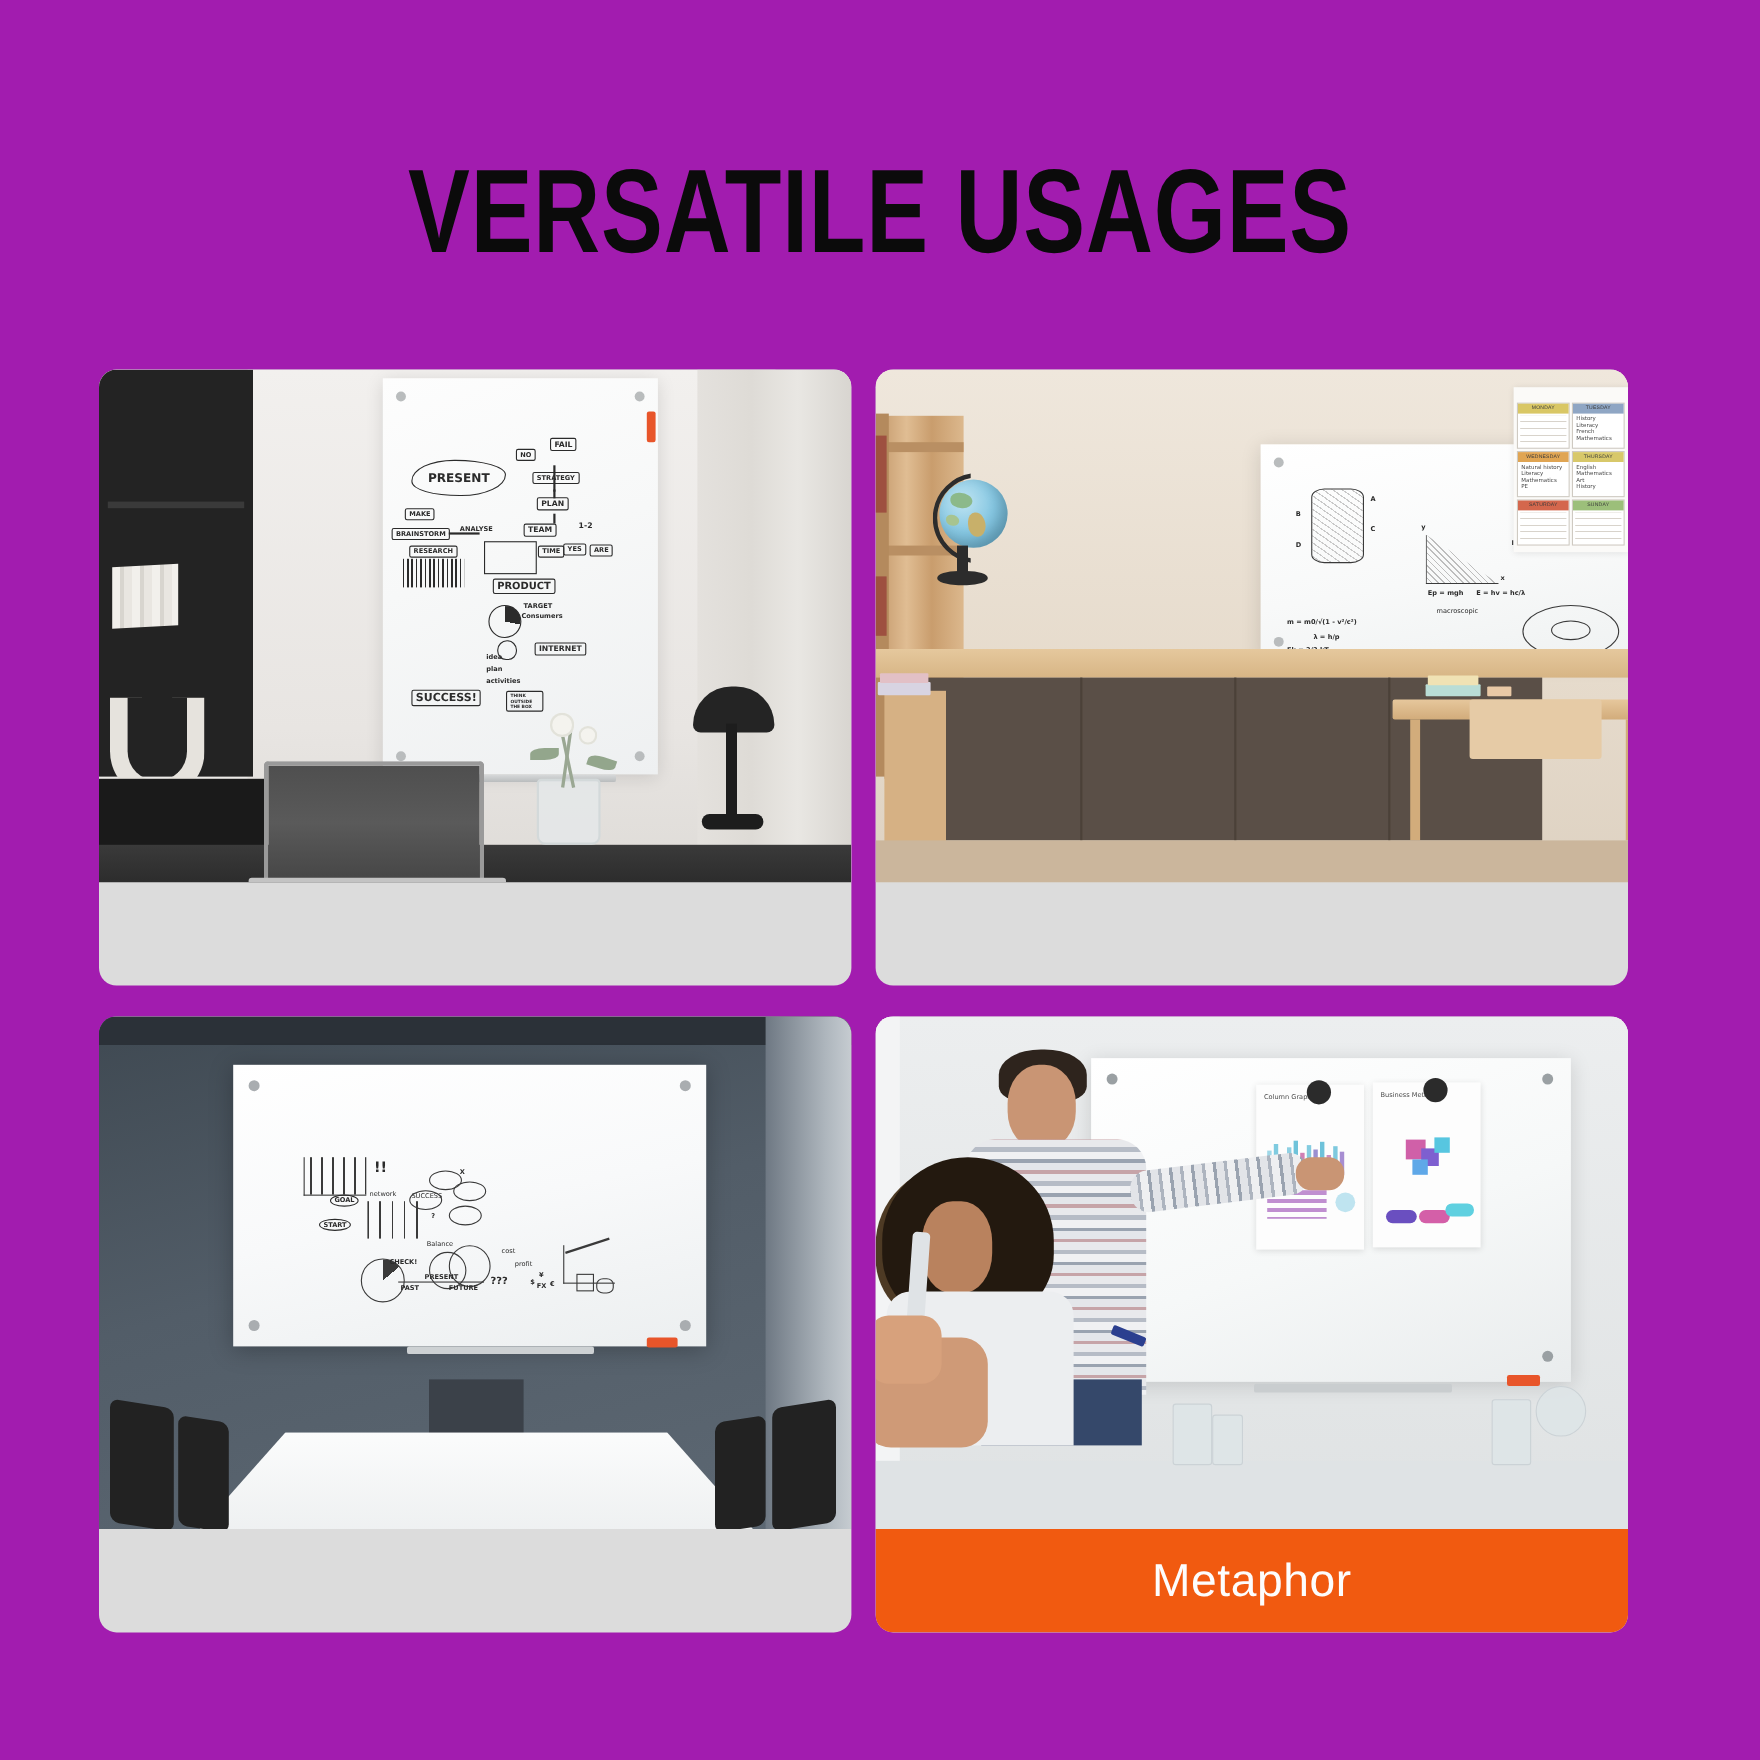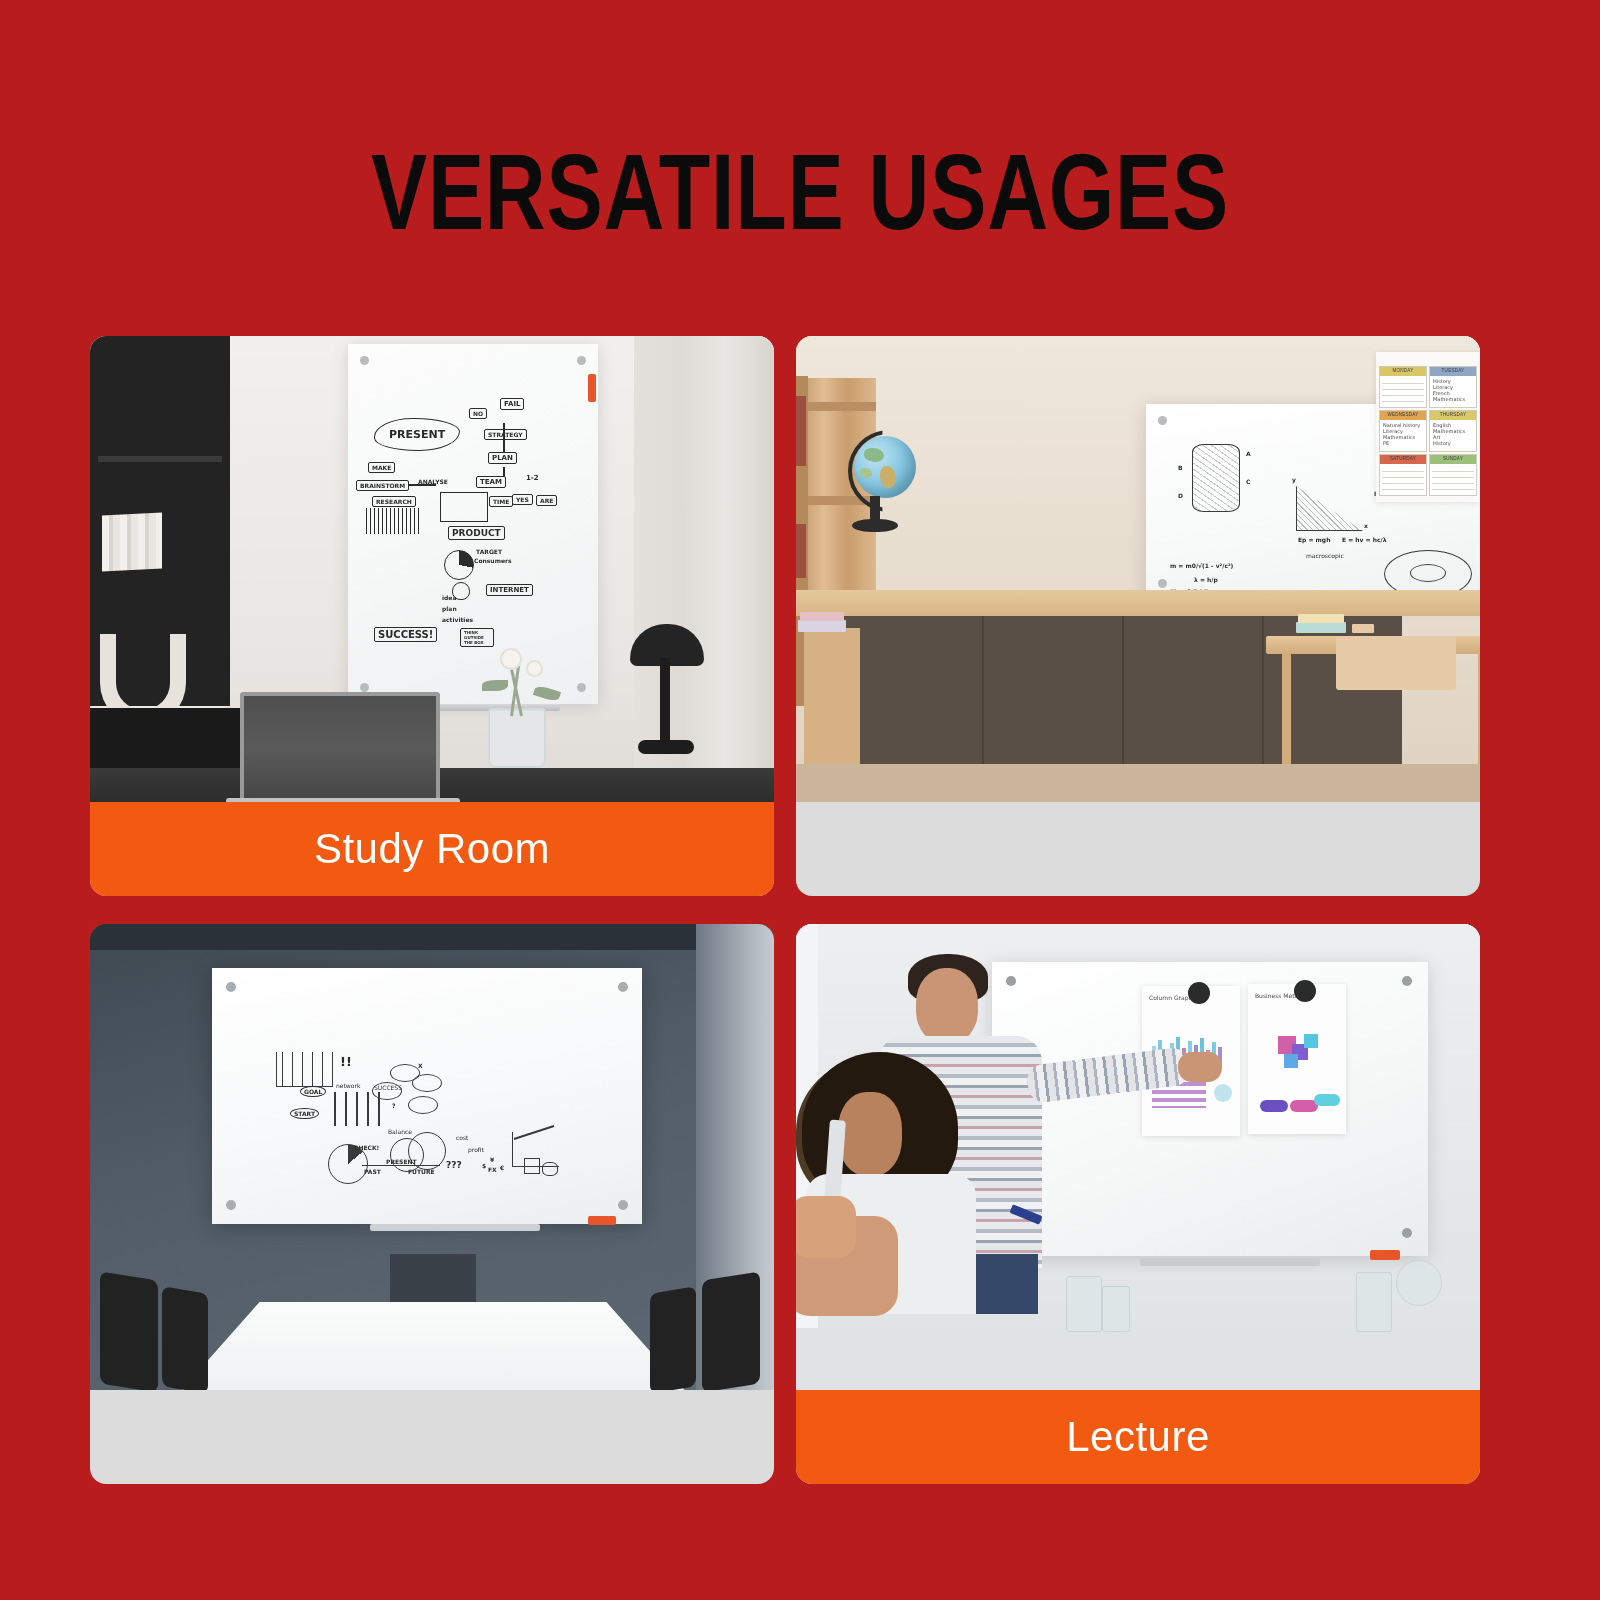--- a/index.html
+++ b/index.html
@@ -11,21 +11,21 @@
     height: 1600px;
     background: #fefefe;
     font-family: "Liberation Sans", sans-serif;
     overflow: hidden;
   }
 
   .page {
     position: relative;
     width: 1600px;
     height: 1600px;
-    background: #b91c1c;
+    background: #a21caf;
   }
 
   
   .heading {
     position: absolute;
     top: 138px;
     left: 0;
     width: 1600px;
     text-align: center;
     font-family: "Liberation Sans", sans-serif;
@@ -385,21 +385,20 @@
           <div class="vase"></div>
           <div class="stem" style="left:420px;top:322px;height:58px;transform:rotate(8deg);"></div>
           <div class="stem" style="left:430px;top:330px;height:50px;transform:rotate(-12deg);"></div>
           <div class="flower" style="left:410px;top:312px;"></div>
           <div class="flower" style="left:436px;top:324px;width:17px;height:17px;"></div>
           <div class="leaf" style="left:392px;top:344px;"></div>
           <div class="leaf" style="left:444px;top:352px;transform:rotate(18deg);"></div>
 
         </div>
       </div>
-      <div class="caption">Study Room</div>
     </div>
 
     <div class="card">
       <div class="photo">
         <div class="sc2">
           <div class="wall"></div>
 
           <div class="ladder">
             <span class="rung" style="top:24px;"></span>
             <span class="rung" style="top:118px;"></span>
@@ -656,17 +655,17 @@
           <div class="fore-arm"></div>
           <div class="fore-fist"></div>
 
           <div class="counter4"></div>
           <div class="glass" style="left:270px;top:352px;width:34px;height:54px;"></div>
           <div class="glass" style="left:306px;top:362px;width:26px;height:44px;"></div>
           <div class="glass" style="left:560px;top:348px;width:34px;height:58px;"></div>
           <div class="glass" style="left:600px;top:336px;width:44px;height:44px;border-radius:50%;"></div>
         </div>
       </div>
-      <div class="caption">Lecture</div>
+      <div class="caption">Metaphor</div>
     </div>
 
   </div>
 </div>
 
 </body></html>

